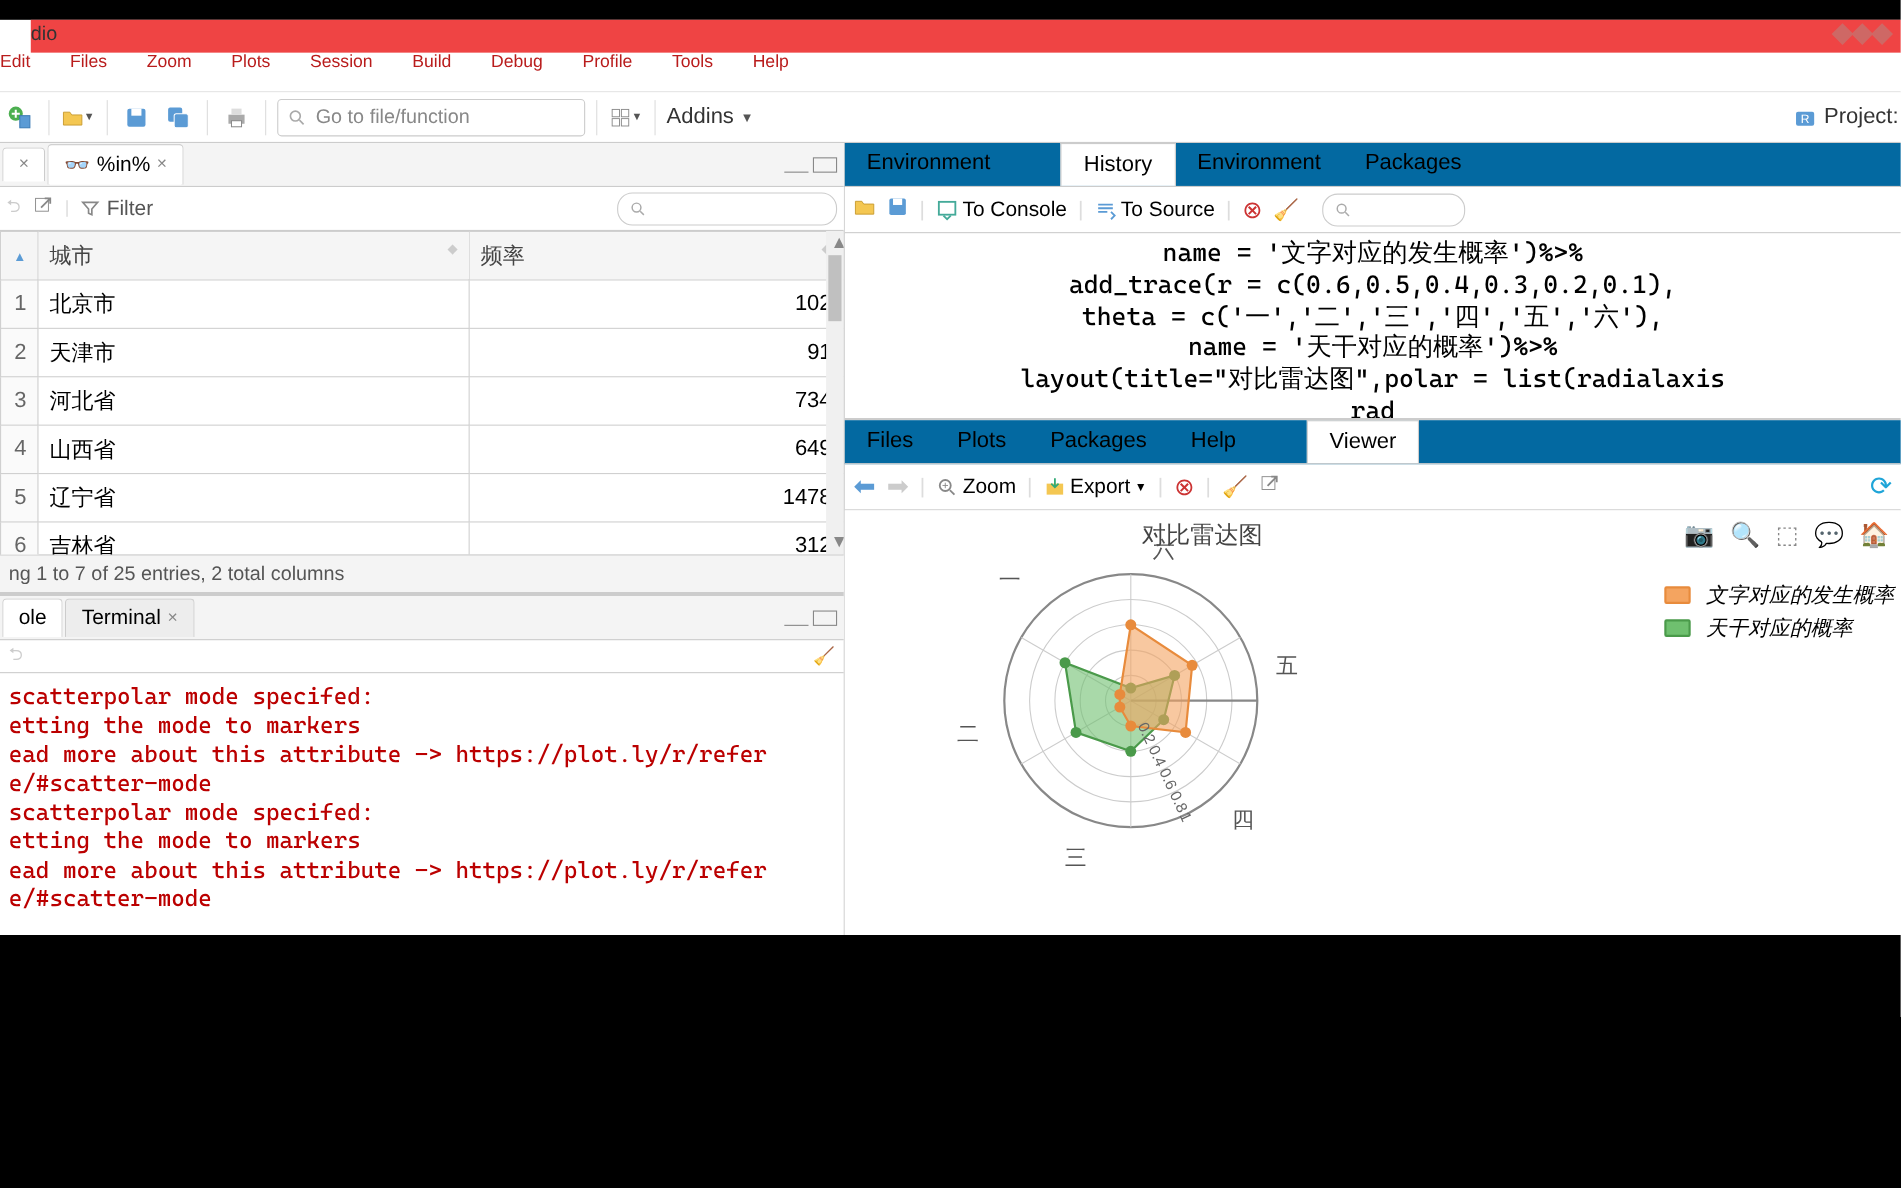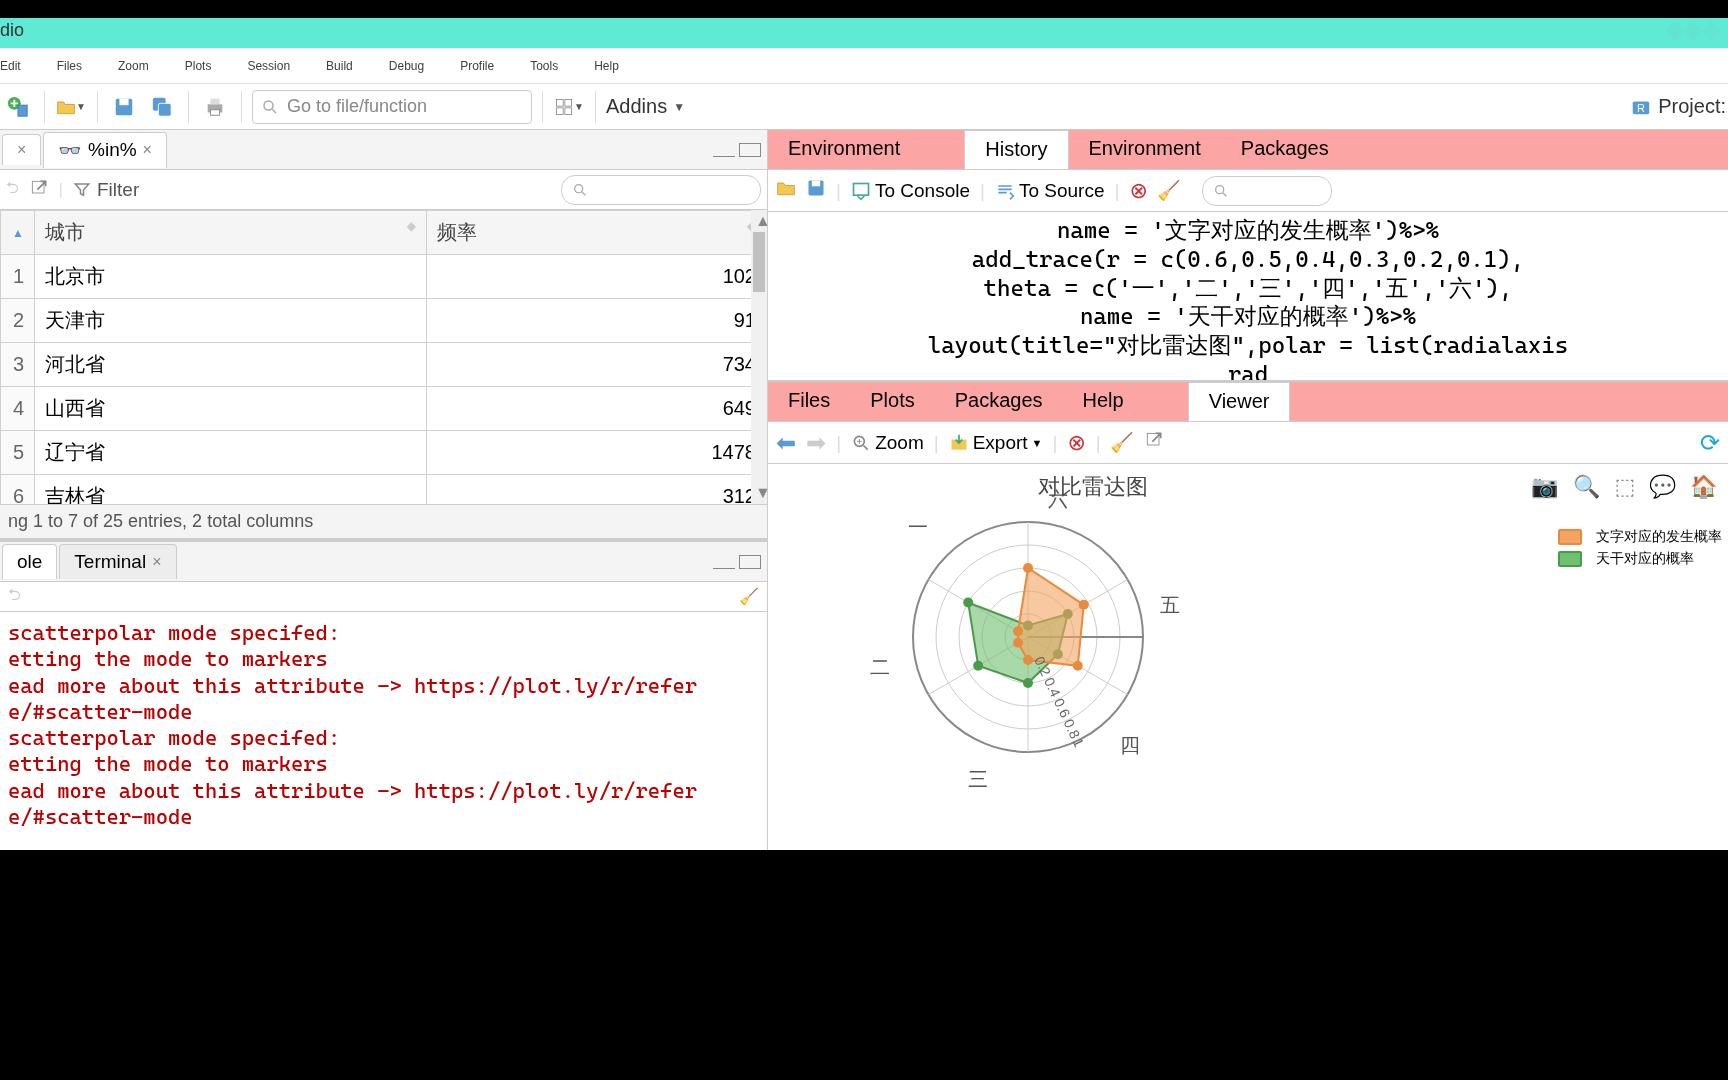--- a/index.html
+++ b/index.html
@@ -1,19 +1,19 @@
 <!DOCTYPE html>
 <html><head>
 <meta charset="utf-8">
 <style>
 * { margin:0; padding:0; box-sizing:border-box; font-family:"Segoe UI",Arial,sans-serif; }
 body { background:#fff; width:1728px; height:1080px; overflow:hidden; position:relative; }
 .blackbar { background:#000; height:18px; }
-.titlebar { background:#5eead4; height:30px; font-size:18px; padding:2px 0 0 0; color:#333; }
-.menubar { background:#fff; height:36px; display:flex; align-items:center; gap:36px; font-size:12px; color:#404040; border-bottom:1px solid #ddd; }
+.titlebar { background:#ef4444; height:30px; font-size:18px; padding:2px 0 0 0; color:#333;margin-left:28px; }
+.menubar { background:#fff; height:36px; display:flex; align-items:flex-start; gap:36px; font-size:16px; color:#b91c1c; border-bottom:1px solid #ddd; }
 .menubar span { cursor:default; }
 .toolbar { height:46px; background:#fff; display:flex; align-items:center; gap:6px; padding:4px 2px; border-bottom:1px solid #ccc; }
 .tbtn { width:32px; height:32px; display:flex; align-items:center; justify-content:center; border:1px solid transparent; border-radius:3px; }
 .goto { width:280px; height:34px; border:1px solid #ccc; border-radius:4px; display:flex; align-items:center; padding:0 8px; gap:8px; color:#888; font-size:18px; }
 .sep { width:1px; height:32px; background:#ddd; margin:0 4px; }
 .addins { font-size:20px; color:#333; display:flex; align-items:center; gap:6px; }
 .project { margin-left:auto; display:flex; align-items:center; gap:6px; font-size:20px; color:#333; }
 .main { display:flex; height:calc(100% - 130px - 18px); }
 .left { width:768px; display:flex; flex-direction:column; border-right:1px solid #ccc; }
 .right { flex:1; display:flex; flex-direction:column; }
@@ -31,28 +31,28 @@
 table.data th { background:#f5f5f5; font-weight:normal; color:#444; position:relative; }
 table.data td.num { text-align:right; }
 table.data td.idx { text-align:right; color:#666; width:32px; background:#fafafa; }
 .tablewrap { flex:1; overflow:hidden; position:relative; }
 .scrollbar { position:absolute; right:0; top:0; width:16px; height:100%; background:#f0f0f0; }
 .scrollbar .thumb { position:absolute; left:2px; width:12px; background:#c0c0c0; }
 .status { height:34px; background:#f4f4f4; border-top:1px solid #ccc; font-size:18px; color:#555; padding:6px 8px; }
 .console { flex:1; display:flex; flex-direction:column; border-top:2px solid #ccc; }
 .contoolbar { height:30px; border-bottom:1px solid #ccc; display:flex; align-items:center; padding:0 8px; }
 .consout { flex:1; font-family:"Cascadia Mono",Consolas,monospace; font-size:21px; color:#b00; padding:8px; line-height:1.25; overflow:hidden; position:relative; white-space:pre-wrap; }
-.rtabrow { display:flex; height:40px; background:#fca5a5; border-bottom:1px solid #ccc; font-size:20px; }
+.rtabrow { display:flex; height:40px; background:#0369a1; border-bottom:1px solid #ccc; font-size:20px; }
 .rtab { padding:7px 20px; cursor:default; }
 .rtab.active { background:#fff; border:1px solid #ccc; border-bottom:none;margin-left:44px; }
 .rsubtool { height:42px; display:flex; align-items:center; gap:10px; padding:0 8px; border-bottom:1px solid #ccc; font-size:19px; }
 .iconbtn { display:flex; align-items:center; gap:4px; }
 .histtext { flex:1; font-family:"Cascadia Mono",Consolas,monospace; font-size:23px; padding:4px 8px; line-height:1.25; overflow:hidden; white-space:pre;text-align:center; }
 .viewer { flex:1; position:relative; background:#fff; }
-.legend { position:absolute; right:6px; top:60px; font-size:14px; }
+.legend { position:absolute; right:6px; top:60px; font-size:19px;font-style:italic; }
 .legend div { display:flex; align-items:center; gap:8px; margin:4px 0; }
 .sw { width:30px; height:16px; display:flex; align-items:center; }
 .sw.orange::before { content:""; width:20px; height:12px; background:#f4a460; border:2px solid #e88b3c; border-radius:2px; }
 .sw.green::before { content:""; width:20px; height:12px; background:#6fc06f; border:2px solid #4a9a4a; border-radius:2px; }
 .watermark { position:absolute; right:10px; top:24px; opacity:0.25; }
 .watermark .logo { display:flex; gap:4px; margin-bottom:4px; }
 .watermark .logo div { width:14px; height:14px; background:#6fd4c8; transform:rotate(45deg); }
 svg.radar { position:absolute; left:120px; top:8px; }
 .thlabel { position:absolute; font-size:20px; color:#555; }
 .plottools { position:absolute; right:10px; top:10px; display:flex; gap:14px; color:#888; font-size:22px; }

